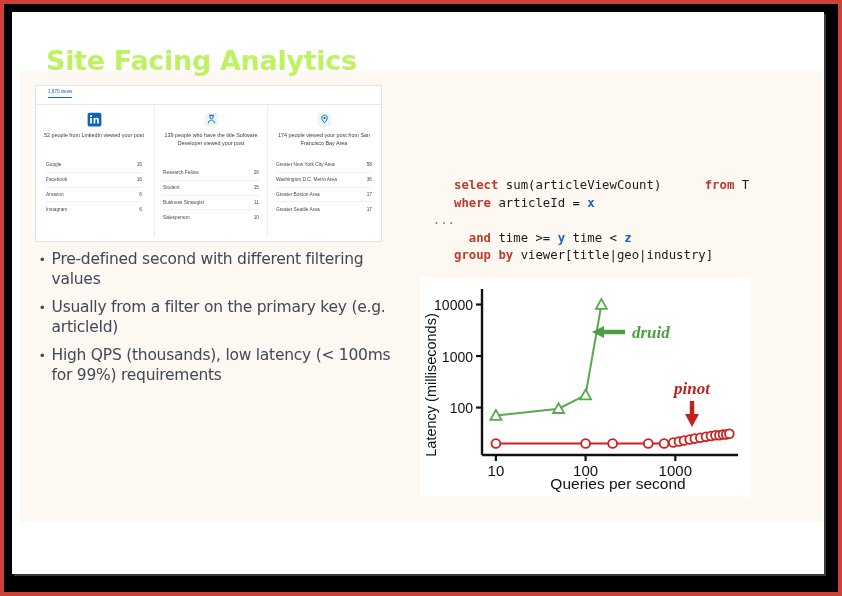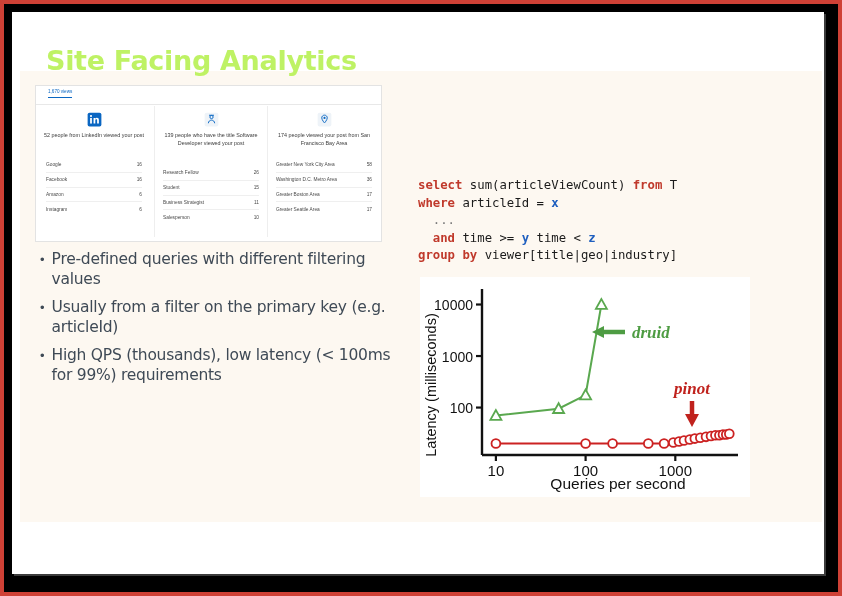--- a/index.html
+++ b/index.html
@@ -87,21 +87,21 @@
     letter-spacing:-0.25px;
   }
   
   #sql{
     position:absolute; left:418px; top:177px; width:340px;
     font-family:"DejaVu Sans Mono", monospace;
     font-size:12.3px; line-height:17.6px;
     white-space:pre;
     color:#1b1b1b;
   }
-  .kw{color:#c0392b; font-weight:bold;}
+  .kw{color:#c0392b; font-weight:bold;margin-left:36px;}
   .var{color:#1f5fbf; font-weight:bold;}
   .dots{color:#7a7a7a;}
   
   #chart-panel{
     position:absolute; left:420px; top:277px; width:330px; height:220px;
     background:#ffffff;
   }
   #chart-svg{display:block;}
 </style>
 </head>
@@ -204,21 +204,21 @@
           <span>Greater Seattle Area</span>
           <span>17</span>
         </div>
     </div>
   </div>
 </div>
 
 <div id="bullets">
   <div class="bullet">
     <span class="dot">•</span>
-    <span class="btxt">Pre-defined queries with different filtering values</span>
+    <span class="btxt">Pre-defined second with different filtering values</span>
   </div>
   <div class="bullet">
     <span class="dot">•</span>
     <span class="btxt">Usually from a filter on the primary key (e.g. articleId)</span>
   </div>
   <div class="bullet">
     <span class="dot">•</span>
     <span class="btxt">High QPS (thousands), low latency (&lt; 100ms for 99%) requirements</span>
   </div>
 </div>

